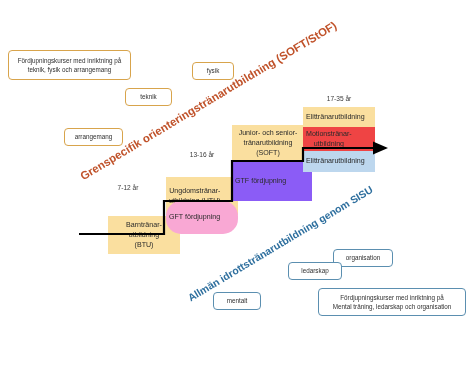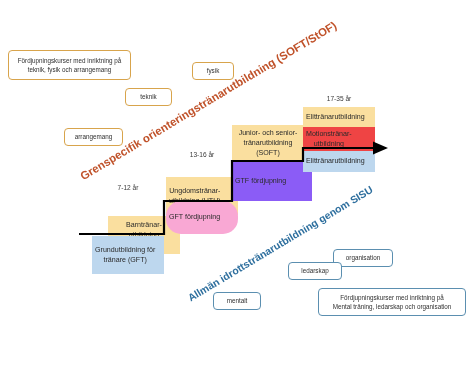--- a/index.html
+++ b/index.html
@@ -112,24 +112,20 @@
 
   <div class="agelabel" style="left:92px; top:184px; width:72px;">
     <span>7-12 år</span>
   </div>
 
   <div class="block" style="left:108px; top:196px; width:72px; height:38px; background:#fadf9f;margin-top:20px;">
     <span>Barntränar-utbildning
 (BTU)</span>
   </div>
 
-  <div class="block" style="left:92px; top:236px; width:72px; height:38px; background:#bdd7ee;">
-    <span>Grundutbildning för
-tränare (GFT)</span>
-  </div>
 
   <div class="agelabel" style="left:166px; top:151px; width:72px;">
     <span>13-16 år</span>
   </div>
 
   <div class="block" style="left:166px; top:177px; width:72px; height:38px; background:#fadf9f;">
     <span>Ungdomstränar-
 utbildning (UTU)</span>
   </div>
 

